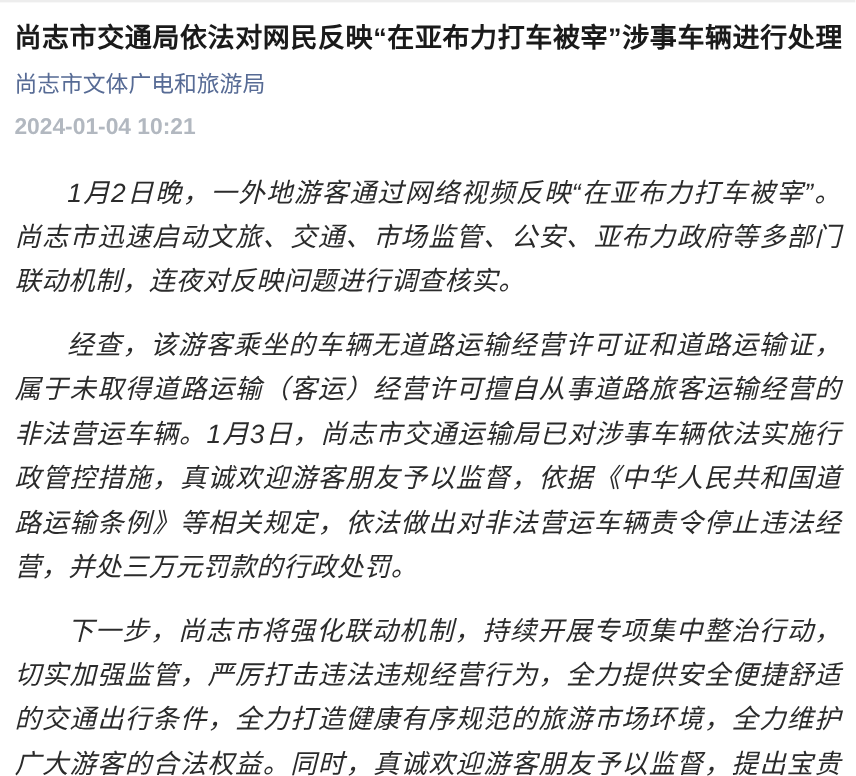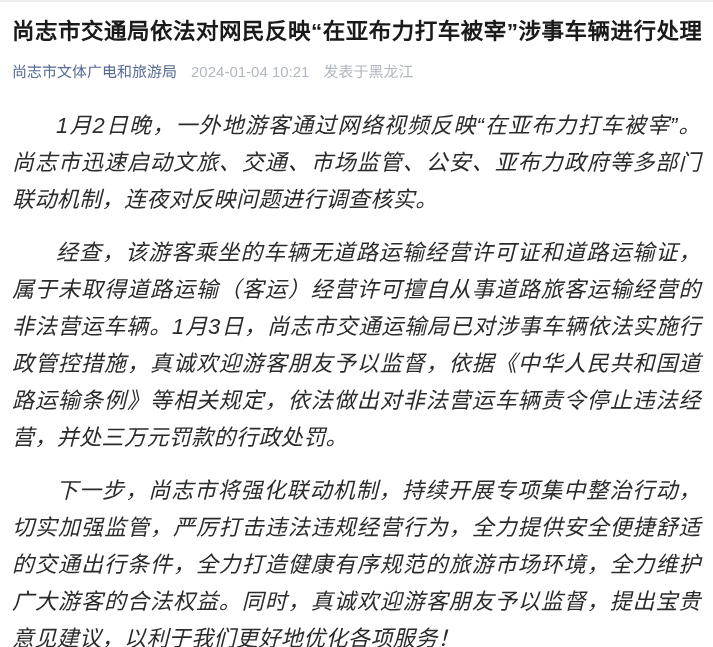--- a/index.html
+++ b/index.html
@@ -29,29 +29,31 @@
     color: #1a1a1a;
     letter-spacing: 0.5px;
     white-space: nowrap;
     overflow: hidden;
   }
   .meta-row {
     margin-top: 13px;
     display: flex;
     align-items: baseline;
     gap: 14px;
-    font-size: 15px;
+    font-size: 19px;
     line-height: 21px;
+    flex-direction: column;
   }
   .account-name {
     color: #576b95;
     cursor: pointer;
   }
   .meta-gray {
     color: #b2b8c0;
+    font-weight: bold;
   }
   .article-body {
     margin-top: 25px;
     font-size: 22px;
     line-height: 37px;
     color: #2b2b2b;
     letter-spacing: 0.4px;
     text-align: justify;
   }
   .article-body p {
@@ -63,21 +65,20 @@
 </head>
 <body>
 
 <div class="page">
 
   <h1 class="article-title">尚志市交通局依法对网民反映“在亚布力打车被宰”涉事车辆进行处理</h1>
 
   <div class="meta-row">
     <span class="account-name">尚志市文体广电和旅游局</span>
     <span class="meta-gray">2024-01-04 10:21</span>
-    <span class="meta-gray">发表于黑龙江</span>
   </div>
 
   <div class="article-body">
     <p>1月2日晚，一外地游客通过网络视频反映“在亚布力打车被宰”。尚志市迅速启动文旅、交通、市场监管、公安、亚布力政府等多部门联动机制，连夜对反映问题进行调查核实。</p>
     <p>经查，该游客乘坐的车辆无道路运输经营许可证和道路运输证，属于未取得道路运输（客运）经营许可擅自从事道路旅客运输经营的非法营运车辆。1月3日，尚志市交通运输局已对涉事车辆依法实施行政管控措施，真诚欢迎游客朋友予以监督，依据《中华人民共和国道路运输条例》等相关规定，依法做出对非法营运车辆责令停止违法经营，并处三万元罚款的行政处罚。</p>
     <p>下一步，尚志市将强化联动机制，持续开展专项集中整治行动，切实加强监管，严厉打击违法违规经营行为，全力提供安全便捷舒适的交通出行条件，全力打造健康有序规范的旅游市场环境，全力维护广大游客的合法权益。同时，真诚欢迎游客朋友予以监督，提出宝贵意见建议，以利于我们更好地优化各项服务！</p>
   </div>
 
 </div>
 

